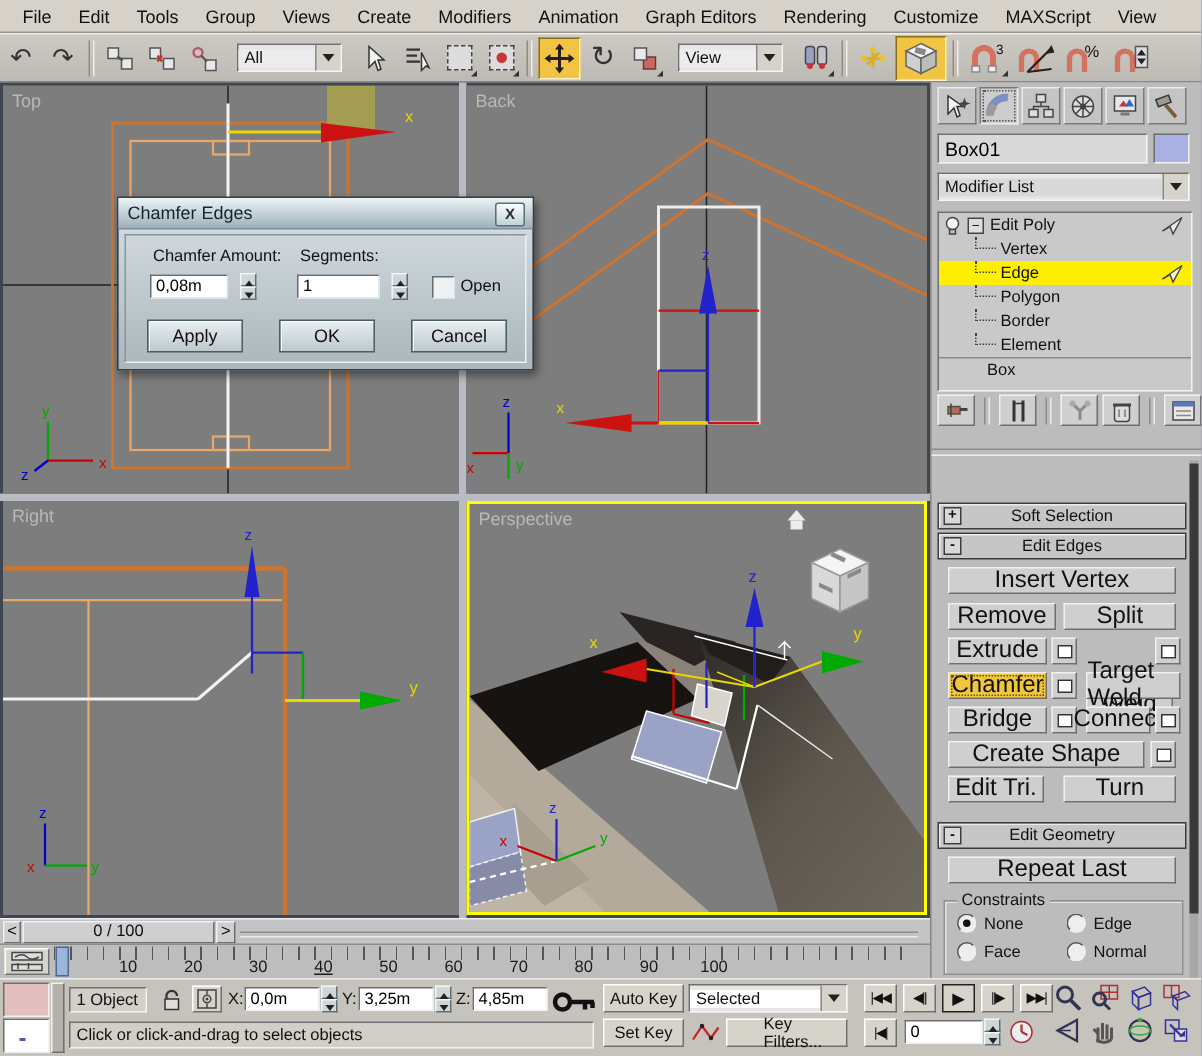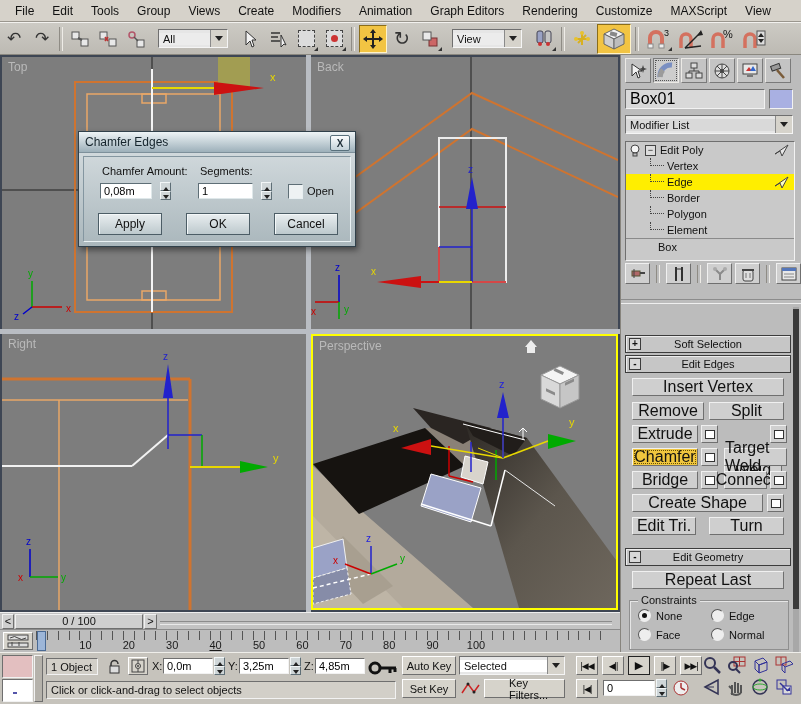--- a/index.html
+++ b/index.html
@@ -36,21 +36,21 @@
   .spin i{flex:1;background:#cfd6d8;border:1px solid;border-color:#f2f6f7 #5e6e76 #5e6e76 #f2f6f7;position:relative;}
   .spin i::after{content:"";position:absolute;left:2px;top:3px;border:3px solid transparent;}
   .spin i.up::after{border-bottom:4px solid #222;top:1px;}
   .spin i.dn::after{border-top:4px solid #222;}
   .dbtn{height:20px;background:linear-gradient(#e9eef0,#bdc9cd);border:1px solid #4c5d66;box-shadow:inset 1px 1px 0 #f4f8f9;font-size:12px;display:flex;align-items:center;justify-content:center;color:#111;}
   .cb{width:13px;height:13px;background:#eef2f3;border:1px solid;border-color:#5e6e76 #e8eff1 #e8eff1 #5e6e76;}
   
   .cpanel{left:620px;top:55px;width:181px;height:597px;background:#bcbcbc;border-left:1px solid #87847d;box-sizing:border-box;}
   .tab{width:26px;height:25px;display:flex;align-items:center;justify-content:center;border:1px solid;border-color:#eceae6 #7a7a7a #7a7a7a #eceae6;background:#c4c4c4;box-sizing:border-box;}
   .tab.on{background:#cdcdcd;border-color:#7a7a7a #eceae6 #eceae6 #7a7a7a;outline:1px dotted #555;outline-offset:-3px;}
-  .field{background:#d9d9d9;border:1px solid;border-color:#6f6f6f #f2f2f2 #f2f2f2 #6f6f6f;font-size:16px;padding:1px 4px;box-sizing:border-box;}
+  .field{background:#d9d9d9;border:1px solid;border-color:#6f6f6f #f2f2f2 #f2f2f2 #6f6f6f;font-size:13px;padding:1px 4px;box-sizing:border-box;}
   .stack{background:#c9c9c9;border:1px solid;border-color:#6f6f6f #f2f2f2 #f2f2f2 #6f6f6f;font-size:11px;}
   .stack-row{height:16px;display:flex;align-items:center;position:relative;}
   .stack-row.sel{background:#ffee00;}
   .tree{width:14px;height:1px;border-top:1px dotted #444;margin-left:24px;margin-right:3px;}
   .treev{position:absolute;left:24px;top:0;bottom:8px;border-left:1px dotted #444;}
   .pbtn{background:#cfcfcf;border:1px solid;border-color:#f0f0f0 #6f6f6f #6f6f6f #f0f0f0;display:flex;align-items:center;justify-content:center;font-size:16px;box-sizing:border-box;color:#111;}
   .pbtn.hl{background:#f0c63e;outline:1px dotted #6b5200;outline-offset:-3px;}
   .roll{position:absolute;left:4px;right:10px;height:16px;background:#c6c6c6;border:1px solid #3c3c3c;box-shadow:inset 1px 1px 0 #ececec;display:flex;align-items:center;justify-content:center;font-size:11px;}
   .roll .pm{position:absolute;left:3px;top:2px;width:10px;height:10px;border:1px solid #3c3c3c;background:#d8d8d8;font-size:10px;line-height:9px;text-align:center;font-weight:bold;}
   .grp{position:absolute;border:1px solid #8f8f8f;box-shadow:inset 1px 1px 0 #e6e6e6;}
@@ -495,26 +495,26 @@
             <span class="treev"></span>
             <span class="tree"></span>
             <span>Edge</span>
             <svg width="16" height="14" style="position:absolute;right:4px;">
               <polygon points="1,11 14,2 8,13 6,8" fill="#fdfdc8" stroke="#444"></polygon>
             </svg>
           </div>
           <div class="stack-row sub">
             <span class="treev"></span>
             <span class="tree"></span>
-            <span>Border</span>
+            <span>Polygon</span>
           </div>
           <div class="stack-row sub">
             <span class="treev"></span>
             <span class="tree"></span>
-            <span>Polygon</span>
+            <span>Border</span>
           </div>
           <div class="stack-row sub">
             <span class="treev"></span>
             <span class="tree"></span>
             <span>Element</span>
           </div>
         </div>
       <div class="stack-row" style="border-top:1px solid #8a8a8a;">
         <span style="margin-left:32px;">Box</span>
       </div>

